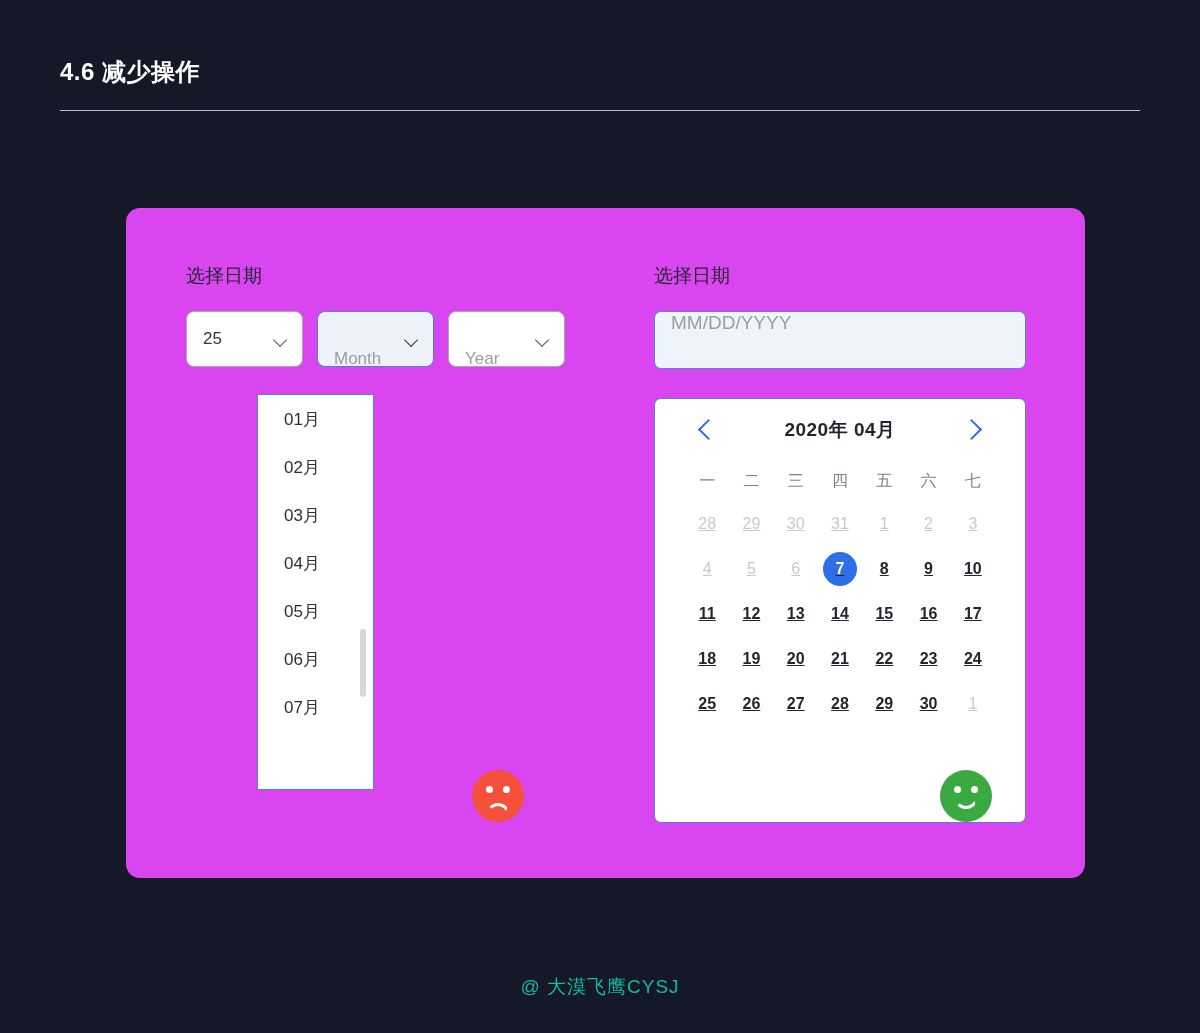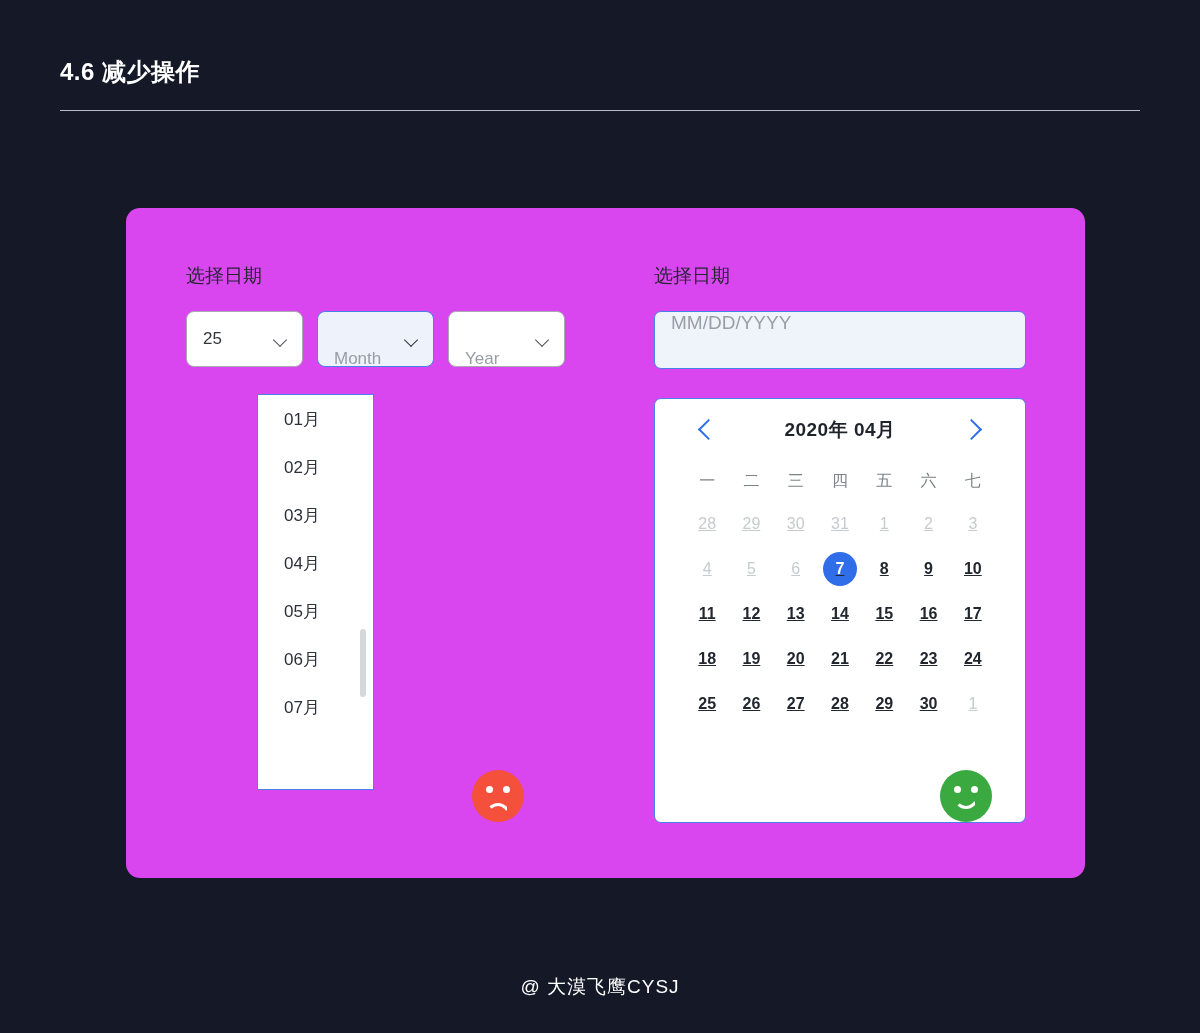--- a/index.html
+++ b/index.html
@@ -263,21 +263,21 @@
   }
 
   
   .footer {
     position: absolute;
     left: 0;
     top: 974px;
     width: 1200px;
     text-align: center;
     font-size: 19px;
-    color: #ffffff;
+    color: #14b8a6;
     letter-spacing: 1px;
   }
 </style>
 </head>
 <body>
 
 <div class="page-title">4.6 减少操作</div>
 <div class="title-divider"></div>
 
 <div class="card">

